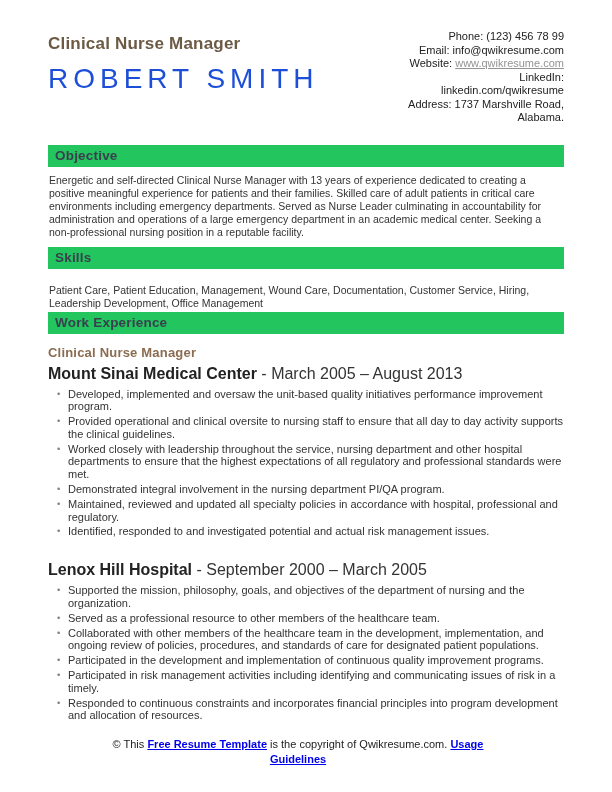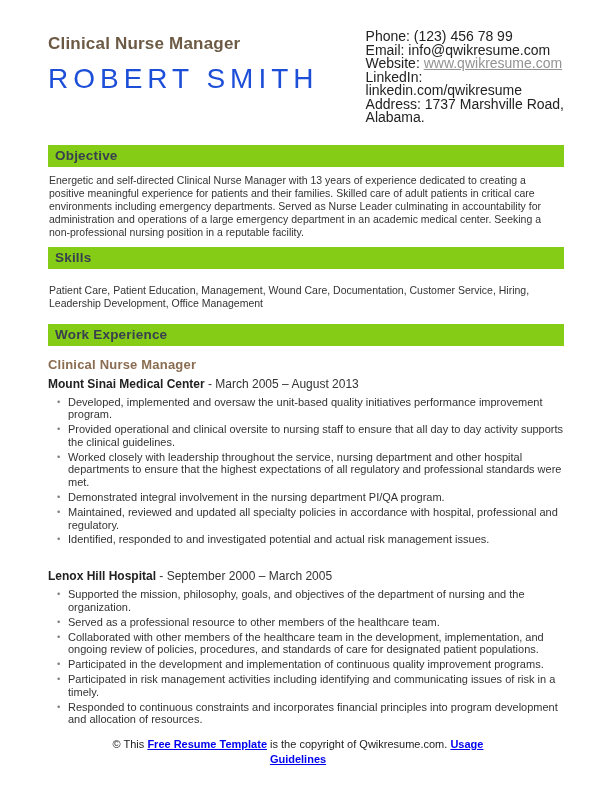--- a/index.html
+++ b/index.html
@@ -24,60 +24,60 @@
     letter-spacing: 0.2px;
   }
   .person-name {
     font-size: 28px;
     letter-spacing: 5px;
     color: #1d4ed8;
     margin-top: 9px;
     font-weight: normal;
   }
   .contact {
-    text-align: left;
-    font-size: 14px;
+    text-align: right;
+    font-size: 11px;
     line-height: 13.5px;
     color: #222222;
     white-space: nowrap;
   }
   .contact a { color: #939393; text-decoration: underline; }
   
   .section-bar {
-    background: #84cc16;
+    background: #22c55e;
     padding: 3px 7px 4px 7px;
   }
   .section-bar h2 {
     margin: 0;
     font-size: 13.5px;
     font-weight: bold;
     color: #39404e;
     letter-spacing: 0.2px;
   }
   .bar-objective { margin-top: 20px; }
   .bar-skills { margin-top: 8px; }
-  .bar-work { margin-top: 14px; }
+  .bar-work { margin-top: 2px; }
   
   .body-text {
     font-size: 10.5px;
     line-height: 13px;
     color: #333333;
     margin: 7px 0 0 1px;
   }
   .skills-text { margin-top: 15px; }
   
   .job { margin-top: 11px; }
   .job + .job { margin-top: 23px; }
   .job-title {
     font-size: 13px;
     font-weight: bold;
     color: #8a6c50;
     letter-spacing: 0.2px;
   }
-  .company-line { font-size: 12px; margin-top: 5px; color: #333; }
+  .company-line { font-size: 16px; margin-top: 5px; color: #333; }
   .company-name { font-weight: bold; color: #222222; }
   ul.bullets {
     list-style: none;
     margin: 5px 0 0 0;
     padding: 0 0 0 20px;
   }
   ul.bullets li {
     position: relative;
     font-size: 11px;
     line-height: 12.8px;

